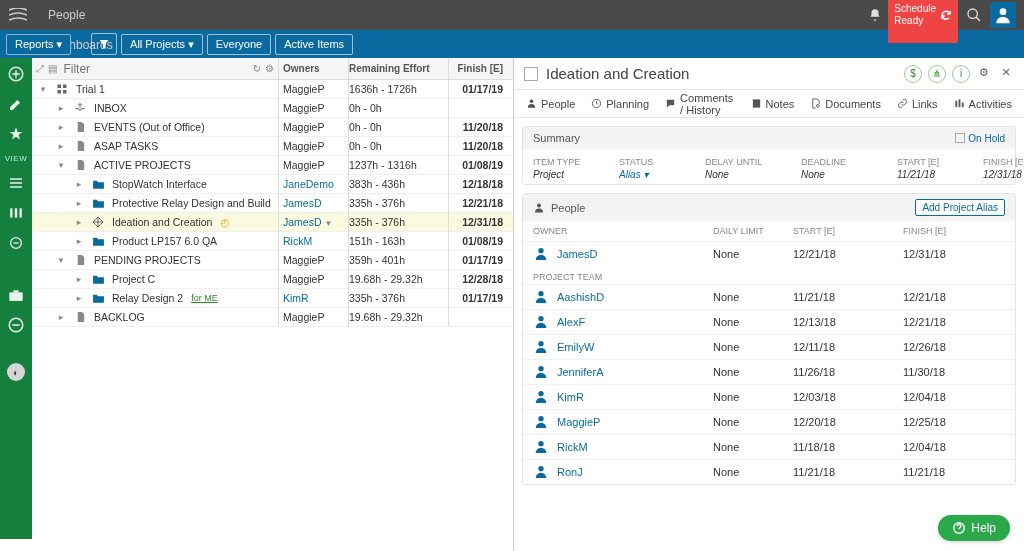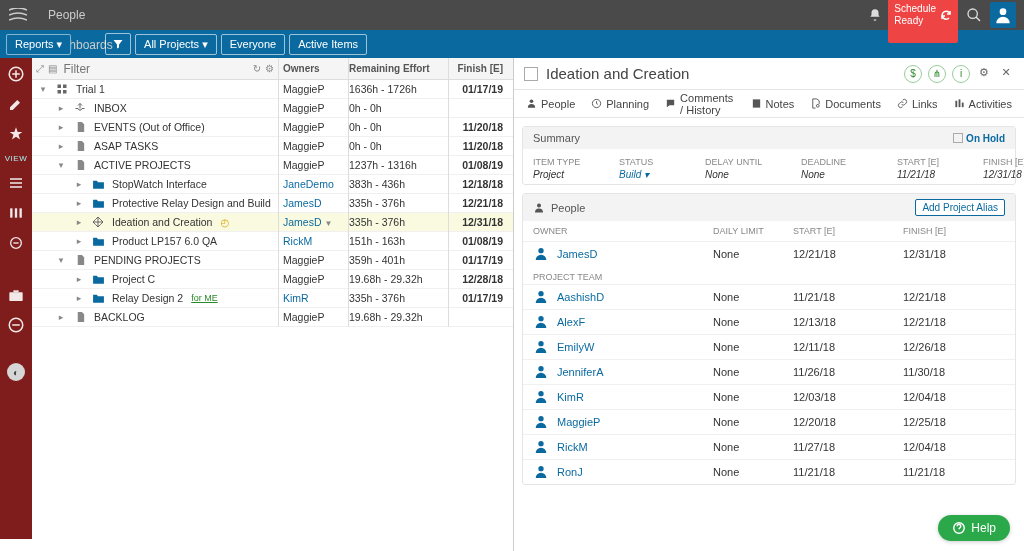--- a/index.html
+++ b/index.html
@@ -10,28 +10,28 @@
 .topnav .logo { width: 20px; height: 20px; margin-right: 10px; display:flex; align-items:center; justify-content:center; }
 .topnav .nav-item { padding: 0 10px; height: 30px; line-height: 30px; cursor: pointer; font-size: 12px; }
 .topnav .nav-item.active { background: #4c1d95; color: #fff; text-decoration: underline; }
 .topnav .spacer { flex: 1; }
 .topnav .bell { margin-right: 6px; }
 .topnav .schedule { background: #ef4444; color: #fff; padding: 16px 6px; border-radius: 2px; font-size: 10px; line-height: 12px; margin-right: 0; display:flex; align-items:center; gap:4px;}
 .topnav .search-ico, .topnav .avatar { margin-left: 8px; }
 .avatar-box { width: 26px; height: 26px; background: #0a6aa0; border-radius: 2px; display:flex; align-items:center; justify-content:center; }
 
 
-.subbar { height: 28px; background: #0a6aa0; display: flex; align-items: center; padding: 0 6px; gap: 6px; }
+.subbar { height: 28px; background: #0a6aa0; display: flex; align-items: center; padding: 0 6px; gap: 20px; }
 .subbar .reports-btn { background: #0a6aa0; border: 1px solid rgba(255,255,255,0.5); color: #fff; padding: 3px 8px; border-radius: 2px; font-size: 11px; cursor: pointer; }
-.filter-group { display: flex; align-items: center; gap: 4px; margin-left: 28px;}
+.filter-group { display: flex; align-items: center; gap: 4px; }
 .filter-chip { border: 1px solid rgba(255,255,255,0.6); color: #fff; padding: 3px 8px; border-radius: 2px; font-size: 11px; cursor: pointer; }
 .filter-icon-box { width: 26px; height: 22px; border:1px solid rgba(255,255,255,0.6); display:flex; align-items:center; justify-content:center; border-radius:2px;}
 
 
-.rail { position: absolute; left: 0; top: 58px; bottom: 12px; width: 32px; background: #7f1d1d; display: flex; flex-direction: column; align-items: center; padding-top: 6px; gap: 10px; color: #fff; }
+.rail { position: absolute; left: 0; top: 58px; bottom: 12px; width: 32px; background: #15803d; display: flex; flex-direction: column; align-items: center; padding-top: 6px; gap: 10px; color: #fff; }
 .rail .rail-ico { width: 20px; height: 20px; display: flex; align-items: center; justify-content: center; cursor: pointer; opacity: 0.9; }
 .rail .view-lbl { font-size: 8px; color: #aee; letter-spacing: 0.5px; }
 .rail .dark-ico { color:#444; background:#d6d6d6; border-radius:50%; width:18px; height:18px; display:flex; align-items:center; justify-content:center; font-size:10px;}
 
 
 .main { position: absolute; left: 32px; top: 58px; right: 0; bottom: 0; display: flex; }
 .left-pane { width: 482px; border-right: 1px solid #ccc; display: flex; flex-direction: column; background: #fff; }
 .right-pane { flex: 1; display: flex; flex-direction: column; background: #fff; overflow: hidden; }
 
 
@@ -67,21 +67,21 @@
 .plain-ico { width:16px; height:16px; display:flex; align-items:center; justify-content:center; color:#666; cursor:pointer;}
 
 .rp-tabs { height: 28px; display: flex; align-items: center; gap: 16px; padding: 0 12px; border-bottom: 1px solid #e5e5e5; font-size: 11px; color: #444; }
 .rp-tab { display: flex; align-items: center; gap: 4px; cursor: pointer; }
 .rp-tab .ti { color:#666; }
 
 .rp-body { flex: 1; overflow-y: auto; padding: 0; }
 
 .panel { margin: 8px; border: 1px solid #e5e5e5; border-radius: 3px; }
 .panel-head { background: #f3f3f3; padding: 5px 10px; font-size: 11px; color: #555; display:flex; align-items:center; justify-content:space-between; }
-.onhold { font-size:10px; color:#0a6aa0; display:flex; align-items:center; gap:3px;font-weight:bold;}
+.onhold { font-size:10px; color:#0a6aa0; display:flex; align-items:center; gap:3px;}
 .onhold-box { width:10px; height:10px; border:1px solid #aaa; display:inline-block;}
 
 .summary-grid { display: grid; grid-template-columns: 80px 80px 90px 90px 80px 80px; padding: 8px 10px 4px; gap: 2px 6px; font-size: 10px; }
 .summary-grid .lbl { color: #888; font-size: 9px; }
 .summary-grid .val { color: #333; font-style: italic; }
 .summary-grid .val.link { color: #0a6aa0; cursor:pointer; }
 
 .desc-block { padding: 4px 10px 10px; }
 .desc-block .lbl { color: #888; font-size: 9px; margin-bottom: 3px; }
 .desc-block .add-desc { color: #0a6aa0; font-size: 10.5px; cursor:pointer; }
@@ -529,21 +529,21 @@
         </div>
         <div class="summary-grid">
           <div class="lbl">ITEM TYPE</div>
           <div class="lbl">STATUS</div>
           <div class="lbl">DELAY UNTIL</div>
           <div class="lbl">DEADLINE</div>
           <div class="lbl">START [E]</div>
           <div class="lbl">FINISH [E]</div>
 
           <div class="val">Project</div>
-          <div class="val link">Build ▾</div>
+          <div class="val link">Alias ▾</div>
           <div class="val">None</div>
           <div class="val">None</div>
           <div class="val">11/21/18</div>
           <div class="val">12/31/18</div>
         </div>
       </div>
 
       <div class="panel people-panel">
         <div class="panel-head">
           <span style="display:flex;align-items:center;gap:6px;">
@@ -650,21 +650,21 @@
               </div>
               <div class="ptrow">
                 <div class="pname">
                   <svg class="person-ico" width="16" height="16" viewBox="0 0 24 24" fill="#0a6aa0">
                     <circle cx="12" cy="7" r="4"></circle>
                     <path d="M4 21a8 8 0 0116 0z"></path>
                   </svg>
                   <span>RickM</span>
                 </div>
   <div>None</div>
-                <div>11/27/18</div>
+                <div>11/18/18</div>
                 <div>12/04/18</div>
               </div>
               <div class="ptrow">
                 <div class="pname">
                   <svg class="person-ico" width="16" height="16" viewBox="0 0 24 24" fill="#0a6aa0">
                     <circle cx="12" cy="7" r="4"></circle>
                     <path d="M4 21a8 8 0 0116 0z"></path>
                   </svg>
                   <span>RonJ</span>
                 </div>

